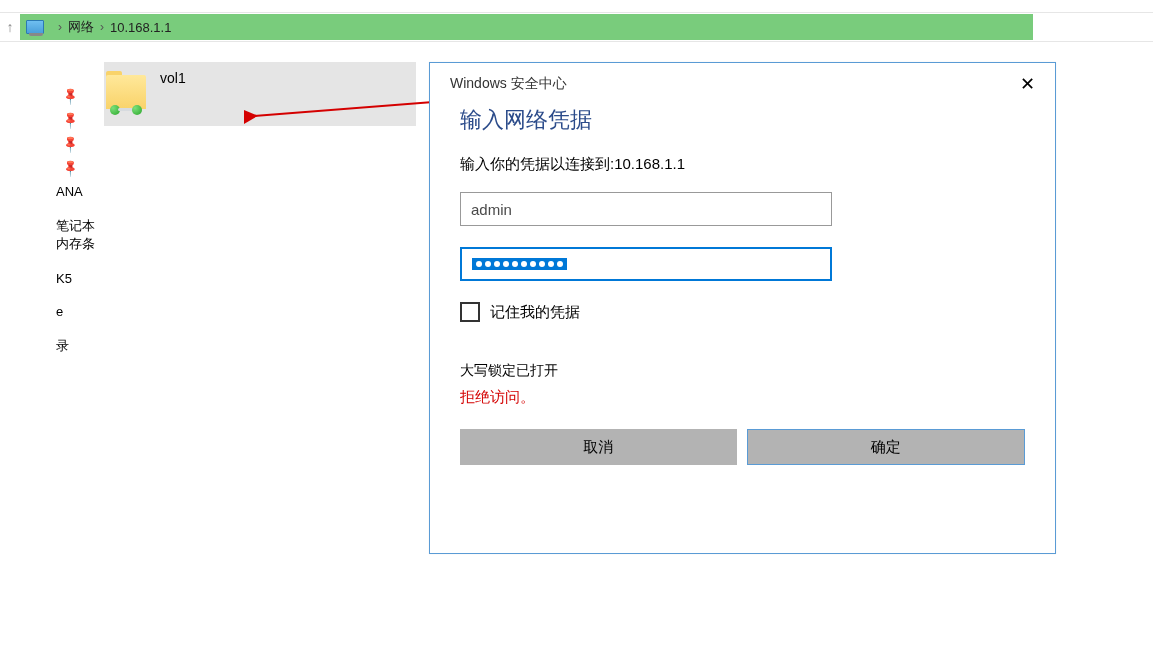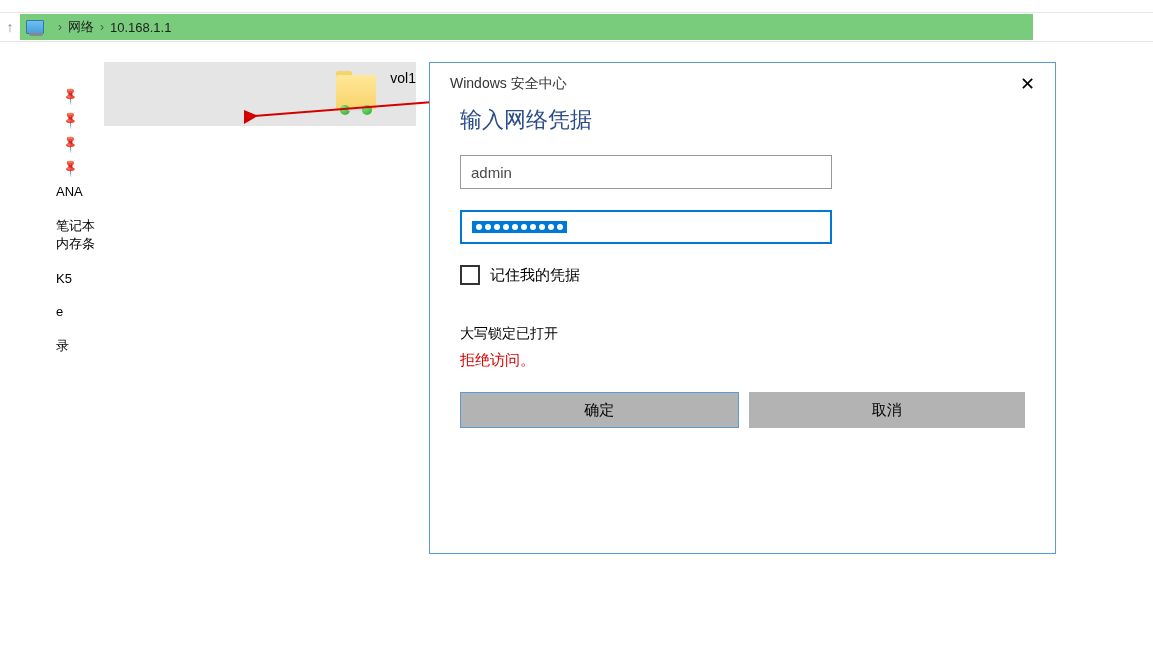--- a/index.html
+++ b/index.html
@@ -109,21 +109,20 @@
 
     .folder-item {
       position: absolute;
       left: 0;
       top: 0;
       width: 312px;
       height: 64px;
       background: #e5e5e5;
       display: flex;
       align-items: center;
-      justify-content: flex-end;
     }
 
     .folder-icon {
       width: 46px;
       height: 46px;
       position: relative;
       margin-right: 10px;
     }
     .folder-back {
       position: absolute;
@@ -341,20 +340,21 @@
       <line x1="380" y1="5" x2="10" y2="34" stroke="#d40000" stroke-width="2" marker-end="url(#ah)"></line>
     </svg>
 
     <div class="dialog">
       <div class="dlg-header">
         <span class="dlg-header-title">Windows 安全中心</span>
         <span class="close-x">✕</span>
       </div>
       <div class="dlg-body">
         <div class="dlg-title">输入网络凭据</div>
+        <div class="dlg-sub">输入你的凭据以连接到:10.168.1.1</div>
 
         <div class="field">
           <span>admin</span>
         </div>
 
         <div class="field focused">
           <div class="pwd-dots" id="pwd-dots">
               <span></span>
               <span></span>
               <span></span>
@@ -370,20 +370,20 @@
 
         <div class="checkbox-row">
           <div class="chk"></div>
           <span>记住我的凭据</span>
         </div>
 
         <div class="warn">大写锁定已打开</div>
         <div class="err">拒绝访问。</div>
 
         <div class="btn-row">
+          <button class="btn">取消</button>
           <button class="btn ok">确定</button>
-          <button class="btn">取消</button>
         </div>
       </div>
     </div>
 
   </div>
 </div>
 
 </body></html>

